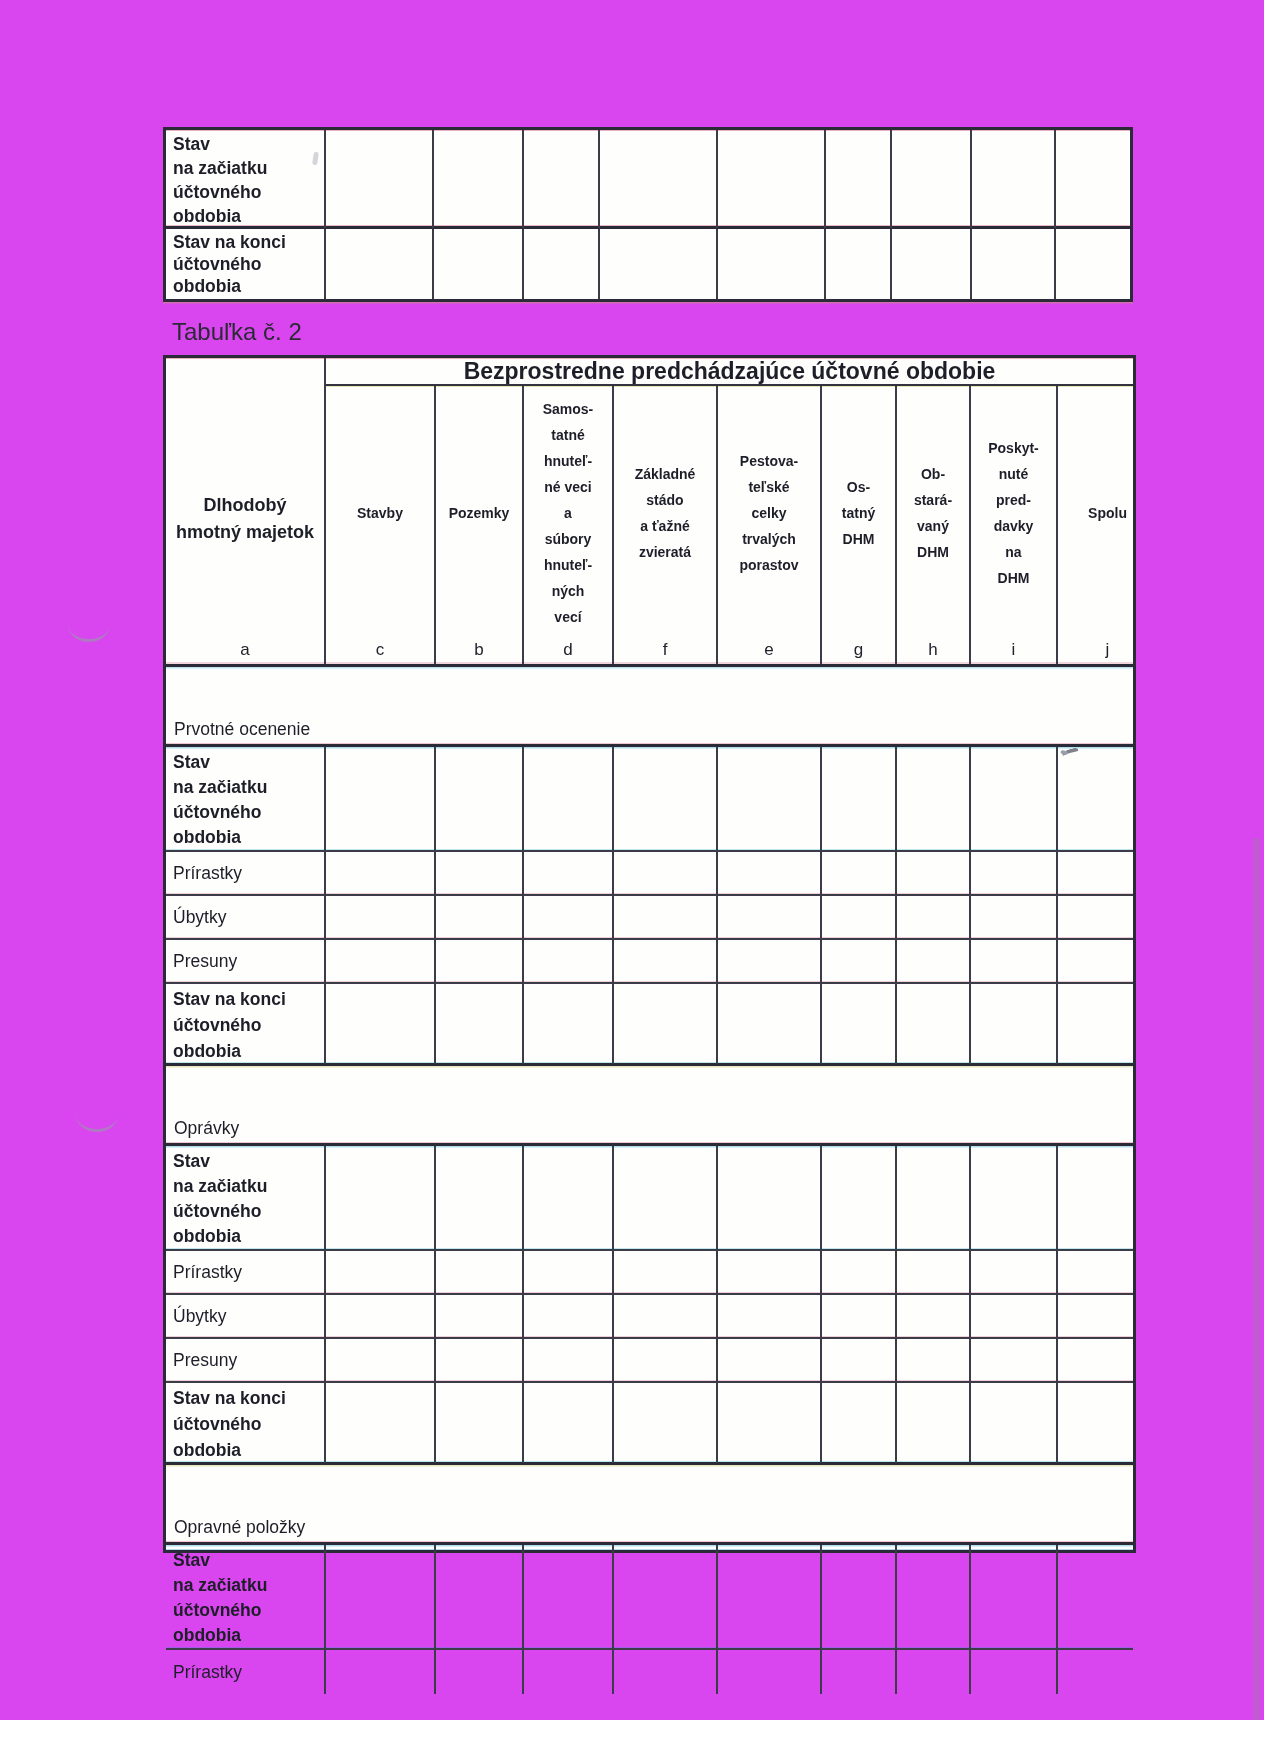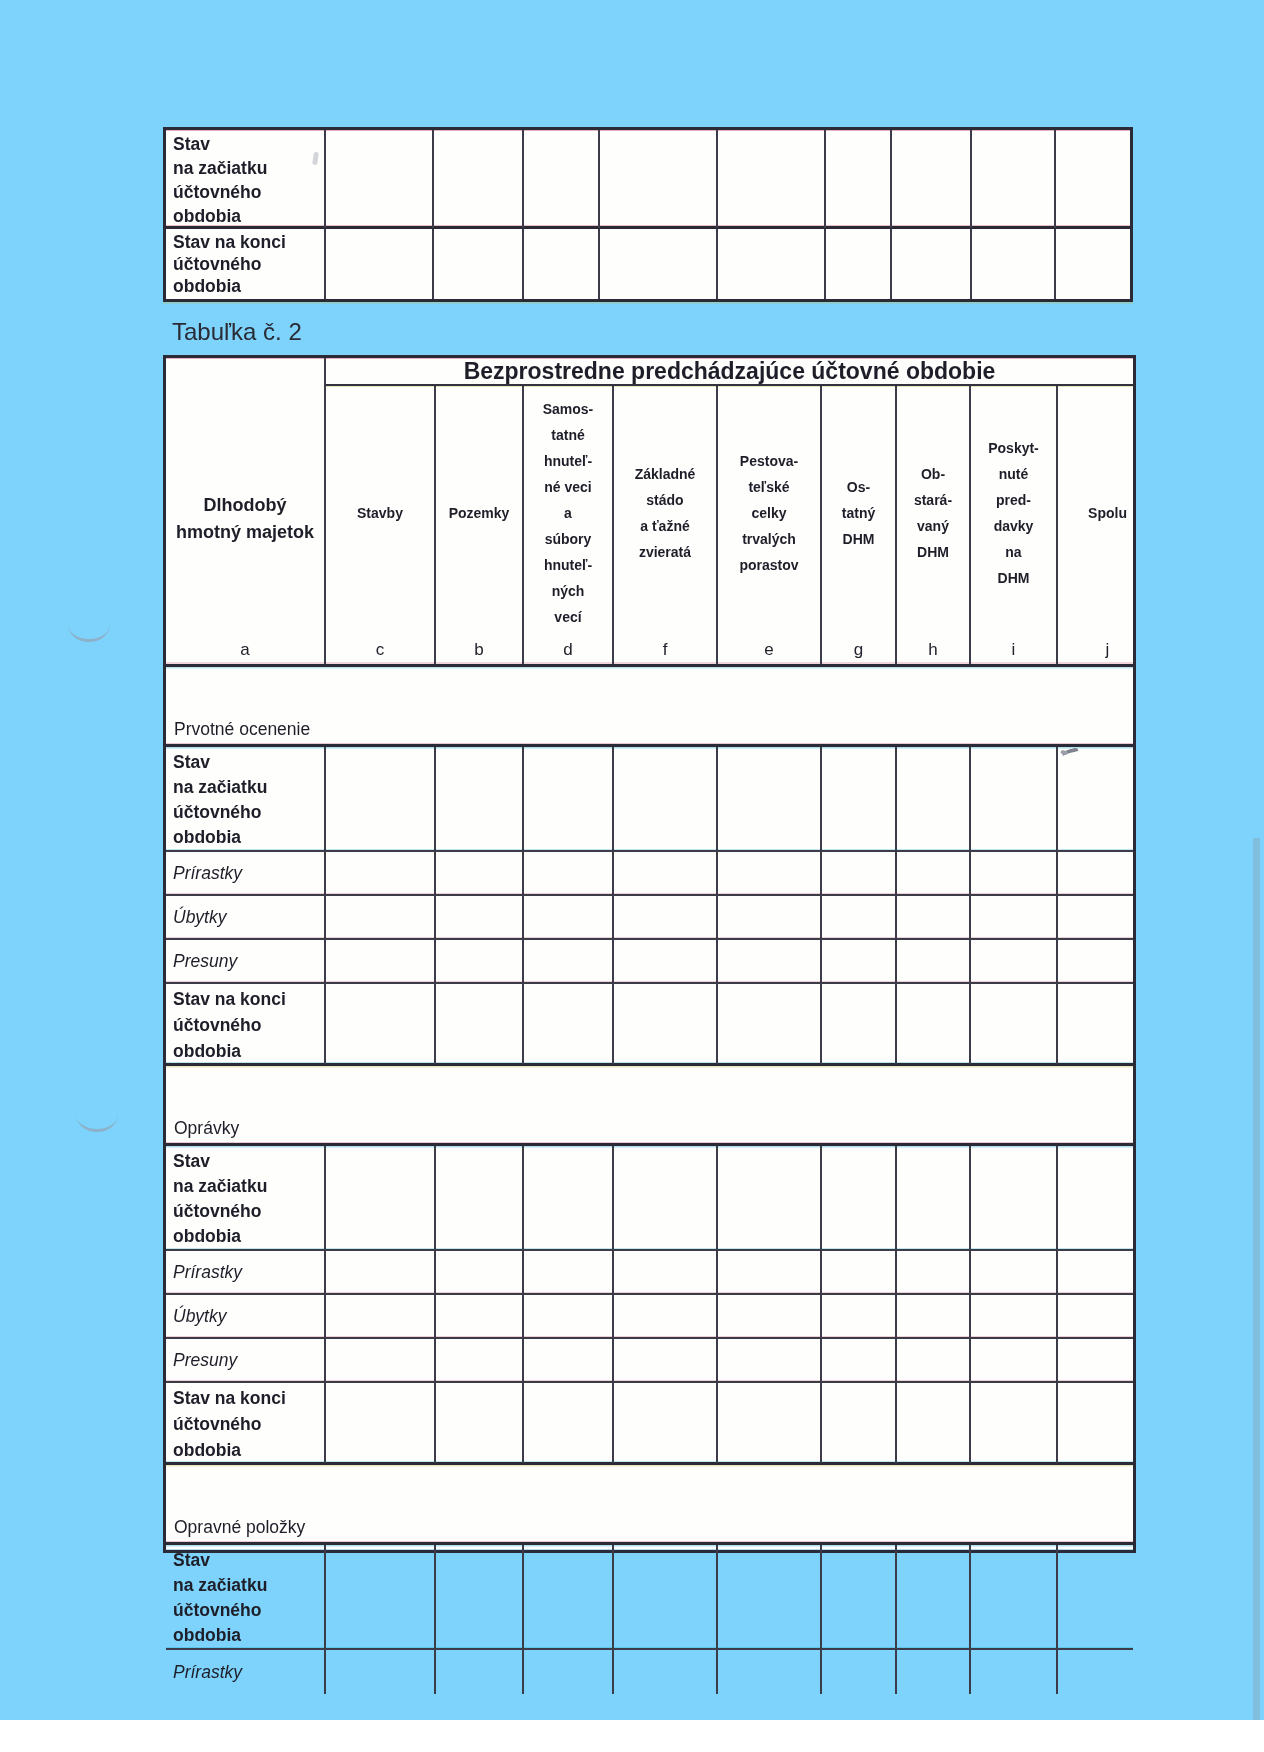--- a/index.html
+++ b/index.html
@@ -1,20 +1,20 @@
 <!DOCTYPE html>
 <html><head>
 <meta charset="utf-8">
 <style>
   * { margin:0; padding:0; box-sizing:border-box; }
   html,body { background:#ffffff; }
   body { font-family:"Liberation Sans", sans-serif; }
   .page {
     position:relative; width:1264px; height:1720px;
-    background:#7dd3fc; overflow:hidden; color:#1e1e29;
+    background:#d946ef; overflow:hidden; color:#1e1e29;
   }
 
   
   .cell { border-right:2px solid #3c3c48; }
   .cell:last-child { border-right:none;padding-left:24px; }
   .label-cell { padding-left:7px; white-space:pre-line; }
   .bold { font-weight:bold; }
 
   
   .top-table {
@@ -55,21 +55,21 @@
   .letter { height:24px; text-align:center; font-size:17px; line-height:20px; color:#23232e; }
 
   .mt-body { }
   .sec-title { height:32px; border-bottom:3px solid #2b2b37; display:flex; align-items:center;
                padding-left:8px; font-size:17.5px;
                box-shadow: inset 0 -1px 0 rgba(185,35,70,.25), 0 1.5px 0 rgba(0,150,200,.3); margin-top: 48px; }
   .row { display:grid; grid-template-columns:160px 110px 88px 90px 104px 104px 75px 74px 87px 75px; }
   .row.tall  { height:105px; border-bottom:2px solid #3c3c48;
                box-shadow: inset 0 -1px 0 rgba(0,160,200,.25); }
   .row.small { height:44px;  border-bottom:2px solid #3c3c48;
-               box-shadow: inset 0 -1px 0 rgba(185,35,70,.22); font-style: italic; }
+               box-shadow: inset 0 -1px 0 rgba(185,35,70,.22); }
   .row.close { height:82px;  border-bottom:3px solid #2b2b37;
                box-shadow: inset 0 -1px 0 rgba(0,160,200,.25), 0 1.5px 0 rgba(190,180,50,.3); }
   .row.last  { border-bottom:none; box-shadow:none; }
   .row.tall  .label-cell { font-size:17.5px; line-height:25px; padding-top:3px; }
   .row.close .label-cell { font-size:17.5px; line-height:26px; padding-top:2px; }
   .row.small .label-cell { font-size:17.5px; display:flex; align-items:center; }
 
   
   .arc-mark { position:absolute; width:42px; height:20px;
               border-bottom:3px solid rgba(150,155,166,.6);

